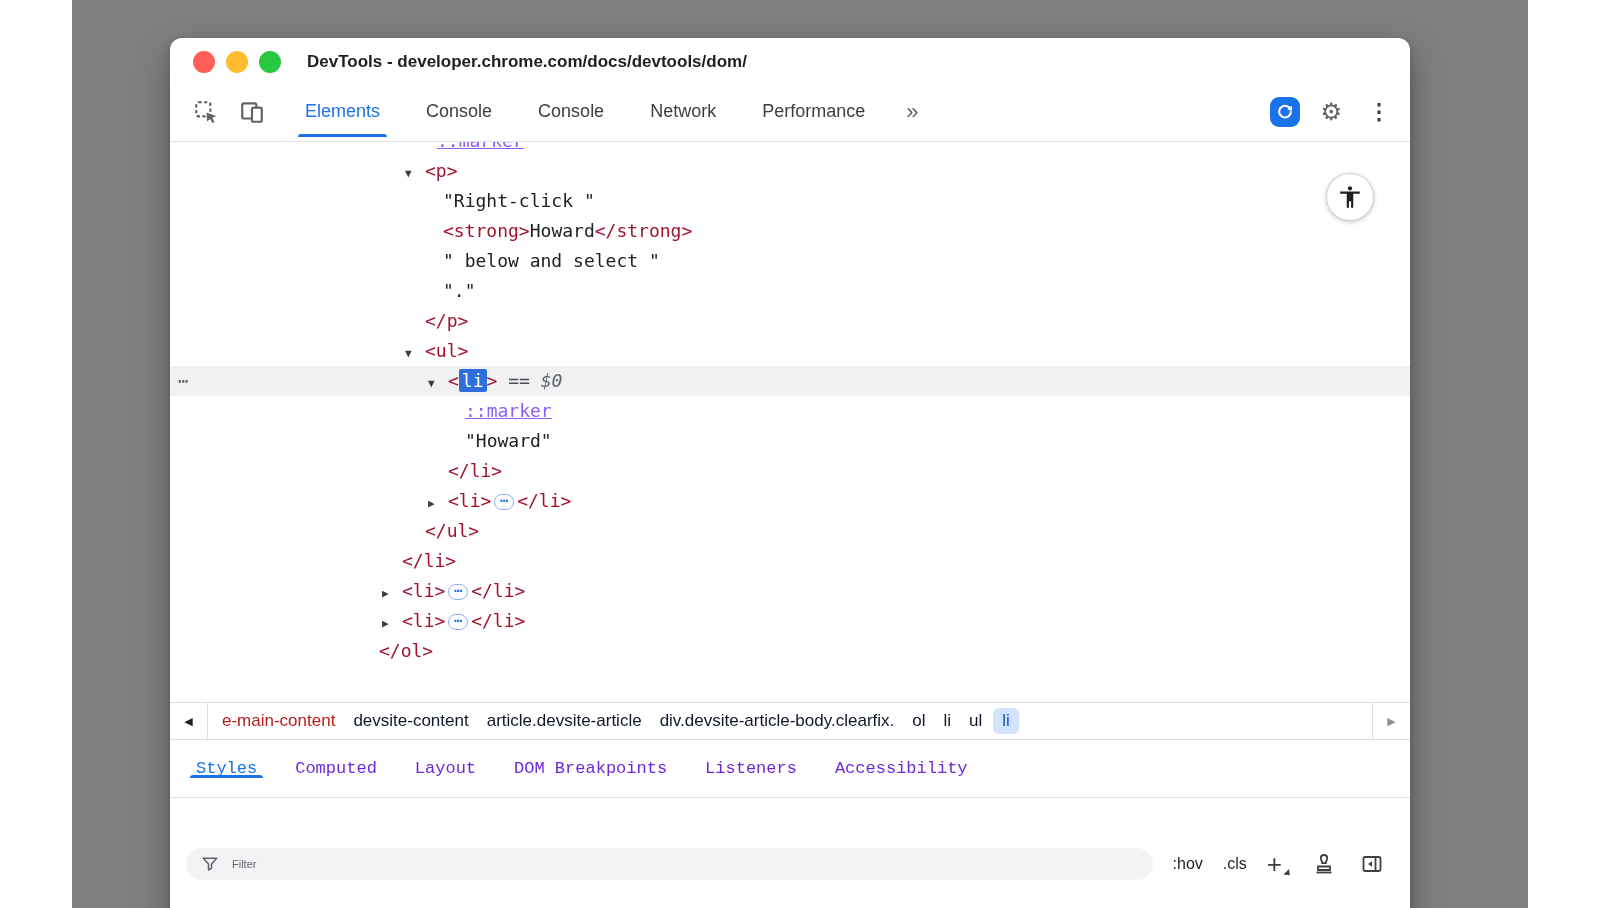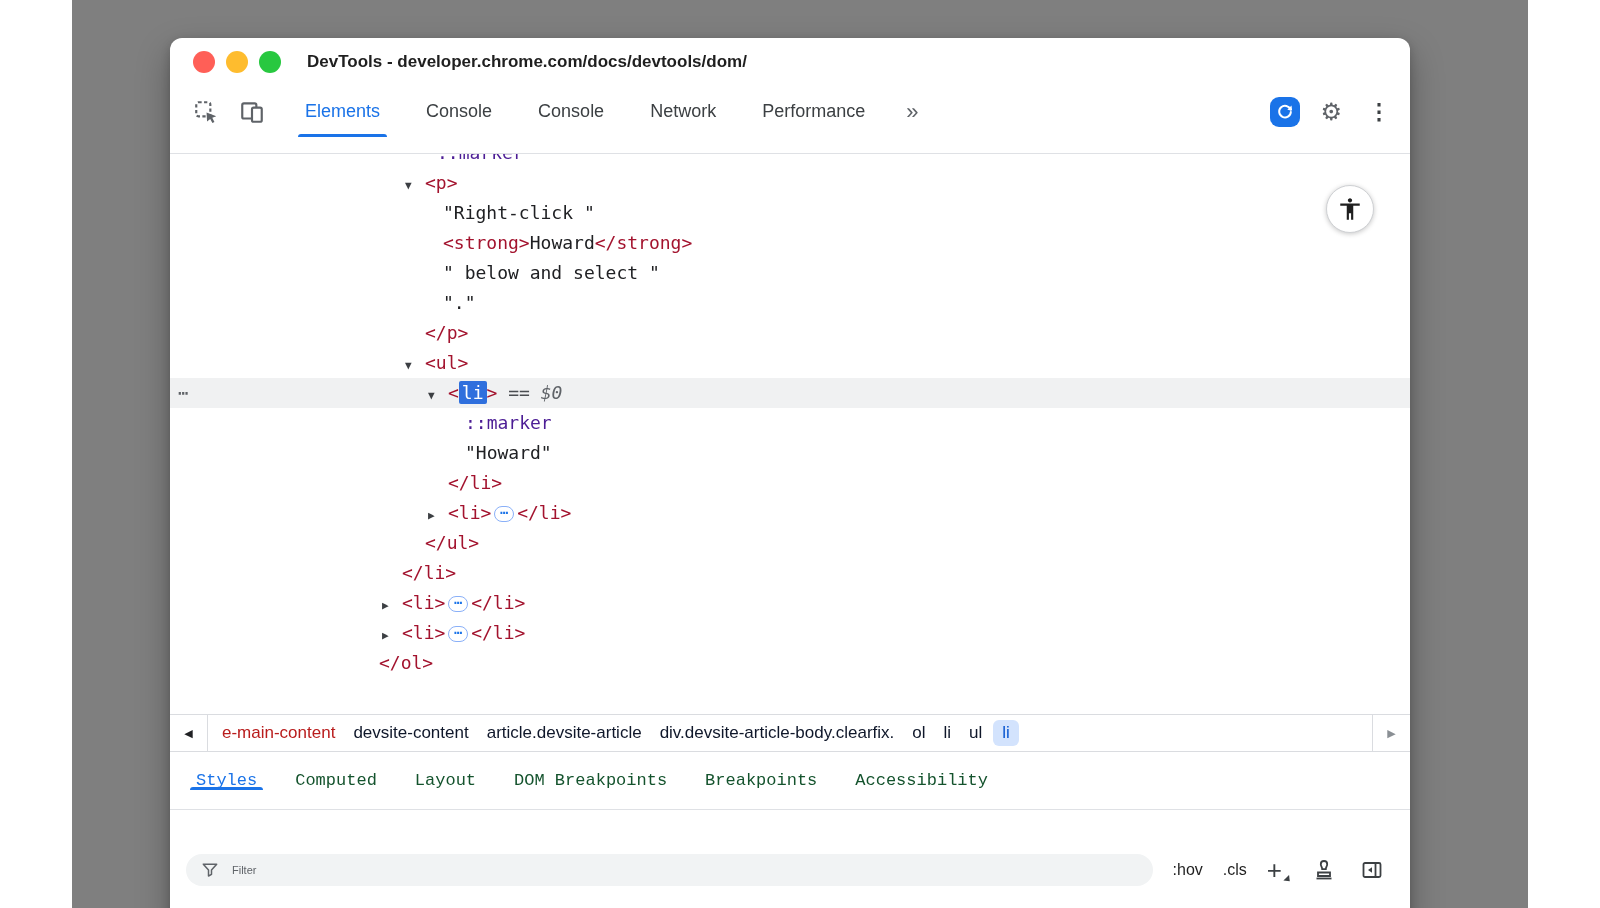--- a/index.html
+++ b/index.html
@@ -13,60 +13,60 @@
     position:absolute;left:170px;top:38px;width:1240px;height:891px;
     background:#fff;border-radius:12px;overflow:hidden;display:flex;flex-direction:column;
     box-shadow:0 14px 34px rgba(0,0,0,.30), 0 3px 10px rgba(0,0,0,.18);
   }
   
   .titlebar{height:48px;display:flex;align-items:center;flex:0 0 auto;padding-left:12px;}
   .traffic{width:22px;height:22px;border-radius:50%;margin-left:11px;flex:0 0 auto;}
   .t-red{background:#ff5f57;}.t-yellow{background:#febc2e;}.t-green{background:#28c840;}
   .win-title{margin-left:26px;font-size:17px;font-weight:700;color:#1f1f1f;white-space:nowrap;}
   
-  .toolbar{height:51px;flex:0 0 auto;display:flex;align-items:center;border-bottom:1px solid #dfe1e5;padding:0 14px 16px 22px;position:relative;}
+  .toolbar{height:51px;flex:0 0 auto;display:flex;align-items:center;border-bottom:1px solid #dfe1e5;padding:0 14px 4px 22px;position:relative;}
   .tb-icon{width:28px;height:28px;display:flex;align-items:center;justify-content:center;flex:0 0 auto;cursor:pointer;}
   .tb-icon + .tb-icon{margin-left:18px;}
   .panel-tabs{display:flex;align-items:stretch;height:100%;margin-left:32px;}
   .tab{display:flex;align-items:center;padding:0 7px;margin-right:32px;font-size:18px;color:#3c4043;position:relative;cursor:pointer;white-space:nowrap;}
   .tab.active{color:#1a73e8;}
   .tab.active::after{content:"";position:absolute;left:0;right:0;bottom:0;height:3px;background:#1a73e8;border-radius:3px 3px 0 0;}
   .more-tabs{font-size:22px;color:#5f6368;margin-left:2px;display:flex;align-items:center;cursor:pointer;}
   .tb-right{margin-left:auto;display:flex;align-items:center;gap:20px;}
   .sync-badge{width:30px;height:30px;border-radius:9px;background:#1a73e8;display:flex;align-items:center;justify-content:center;cursor:pointer;}
   .gear{font-size:24px;color:#5f6368;cursor:pointer;line-height:1;}
   .kebab{font-size:22px;color:#3c4043;font-weight:700;cursor:pointer;line-height:1;padding:0 6px;}
   
   .dom-area{height:560px;flex:0 0 auto;position:relative;overflow:hidden;}
   .tree-line{height:30px;line-height:30px;font-family:"DejaVu Sans Mono",monospace;font-size:18px;white-space:pre;position:relative;}
   .tree-line.clip{margin-top:-16px;}
   .tree-line.highlight{background:#f0f1f2;}
   .arrow{display:inline-block;width:20px;font-size:11px;color:#3c3f43;}
   .gutter-dots{position:absolute;left:8px;top:0;color:#5f6368;font-size:18px;}
   .tok-tag{color:#a3132e;}
   .tok-text{color:#202124;}
-  .tok-pseudo{color:#4c1d95;}
+  .tok-pseudo{color:#8b5cf6;text-decoration:underline;}
   .tok-eq{color:#4a4d51;}
   .tok-dollar{color:#5f6368;font-style:italic;}
   .tok-sel{background:#2f6fdd;color:#ffffff;padding:1px 3px;border-radius:2px;}
   .ellipsis-pill{display:inline-block;vertical-align:middle;margin:0 3px;border:1.5px solid #8ab0f8;border-radius:9px;color:#1a73e8;font-size:13px;line-height:12px;padding:0 5px 2px 5px;font-weight:700;cursor:pointer;}
   .a11y-fab{position:absolute;top:31px;right:36px;width:46px;height:46px;border-radius:50%;background:#fff;border:1px solid #cfd1d4;box-shadow:0 1px 5px rgba(0,0,0,.22);display:flex;align-items:center;justify-content:center;cursor:pointer;}
   
   .crumbs{height:36px;flex:0 0 auto;border-top:1px solid #dadce0;border-bottom:1px solid #dadce0;display:flex;align-items:stretch;}
   .crumb-nav{width:37px;display:flex;align-items:center;justify-content:center;flex:0 0 auto;font-size:11px;cursor:pointer;}
   .crumb-prev{border-right:1px solid #dadce0;color:#202124;}
   .crumb-next{border-left:1px solid #dadce0;color:#8a8f94;}
   .crumb-list{flex:1;display:flex;align-items:center;overflow:hidden;padding-left:5px;}
   .crumb{font-size:17px;white-space:nowrap;padding:3px 9px;cursor:pointer;}
   .crumb-plain{color:#b91c1c;text-align:right;}
   .crumb-tag{color:#0f172a;}
   .crumb-selected{color:#0b57d0;background:#d3e3fd;border-radius:6px;margin-left:2px;}
   
   .stabs{height:57px;flex:0 0 auto;display:flex;align-items:center;border-bottom:1px solid #dfe1e5;padding-left:20px;font-family:Liberation Mono, monospace;}
-  .stab{display:flex;align-items:center;padding:0 6px;margin-right:26px;font-size:17px;color:#14532d;position:relative;cursor:pointer;white-space:nowrap;}
+  .stab{display:flex;align-items:center;padding:0 6px;margin-right:26px;font-size:17px;color:#6d28d9;position:relative;cursor:pointer;white-space:nowrap;}
   .stab.active{color:#1a73e8;}
   .stab.active::after{content:"";position:absolute;left:0;right:0;bottom:0;height:3px;background:#1a73e8;border-radius:3px 3px 0 0;}
   
   .filterbar{flex:1;display:flex;align-items:center;padding:0 24px 0 16px;gap:20px;}
   .filter-pill{flex:1;display:flex;align-items:center;background:#f1f3f4;border-radius:16px;height:32px;padding:0 14px;gap:10px;}
   .filter-pill input{flex:1;border:none;outline:none;background:transparent;font-size:11px;color:#202124;font-family:"Liberation Sans",sans-serif;}
   .filter-pill input::placeholder{color:#5f6368;}
   .state-toggle{font-size:16px;color:#1f1f1f;cursor:pointer;white-space:nowrap;}
   .plus-btn{position:relative;font-size:26px;color:#3c4043;cursor:pointer;line-height:1;padding-right:8px;}
   .plus-caret{position:absolute;right:-2px;bottom:1px;width:0;height:0;border-left:4px solid transparent;border-right:4px solid transparent;border-top:5px solid #3c4043;transform:rotate(-45deg);}
@@ -158,21 +158,21 @@
         <div class="crumb crumb-selected">li</div>
       </div>
     <div class="crumb-nav crumb-next">▶</div>
   </div>
 
   <div class="stabs">
       <div class="stab active">Styles</div>
       <div class="stab">Computed</div>
       <div class="stab">Layout</div>
       <div class="stab">DOM Breakpoints</div>
-      <div class="stab">Breakpoints</div>
+      <div class="stab">Listeners</div>
       <div class="stab">Accessibility</div>
     </div>
 
   <div class="filterbar">
     <div class="filter-pill">
       <svg width="20" height="20" viewBox="0 0 24 24">
         <path d="M4 5h16l-6.2 7v5.2l-3.6 2V12z" fill="none" stroke="#5f6368" stroke-width="1.8" stroke-linejoin="round"></path>
       </svg>
       <input type="text" placeholder="Filter" style="">
     </div>

